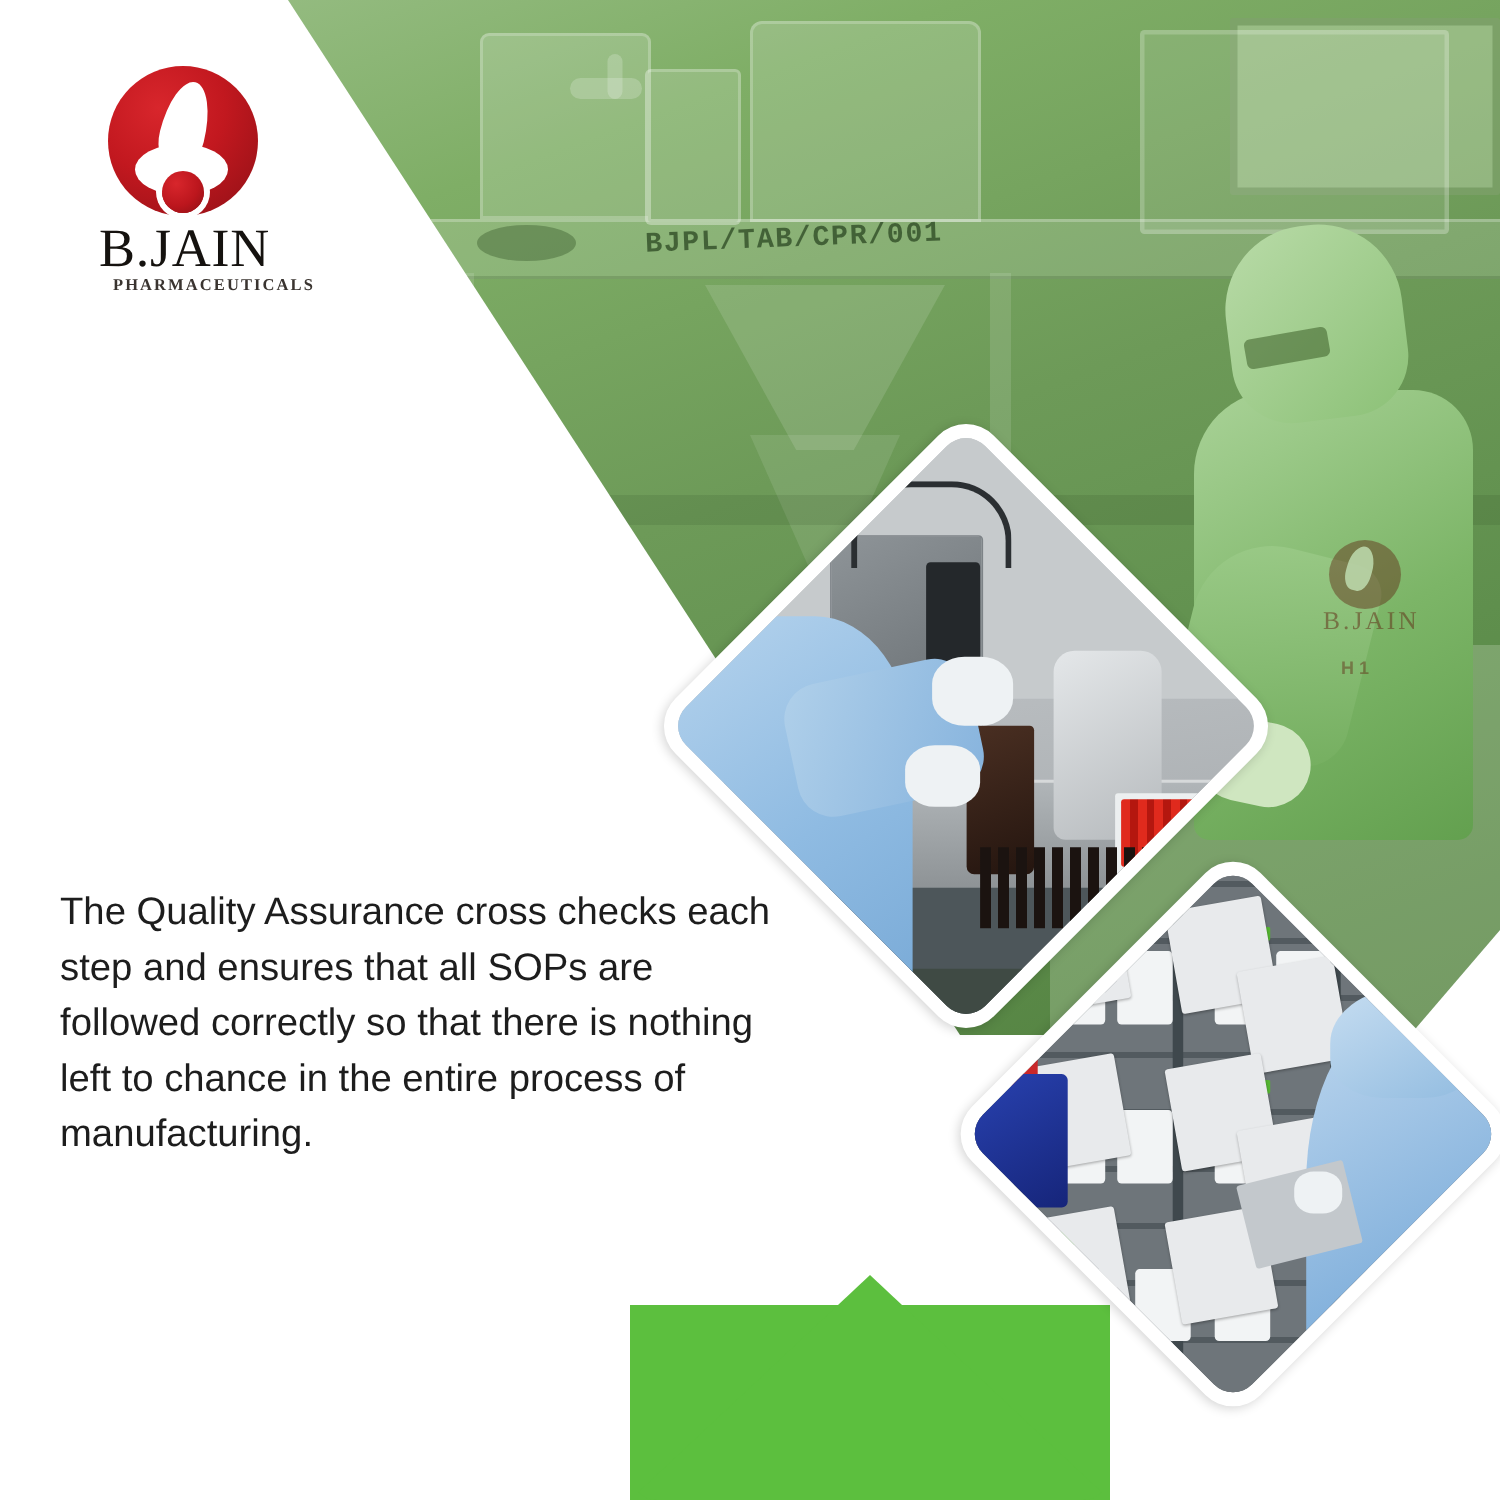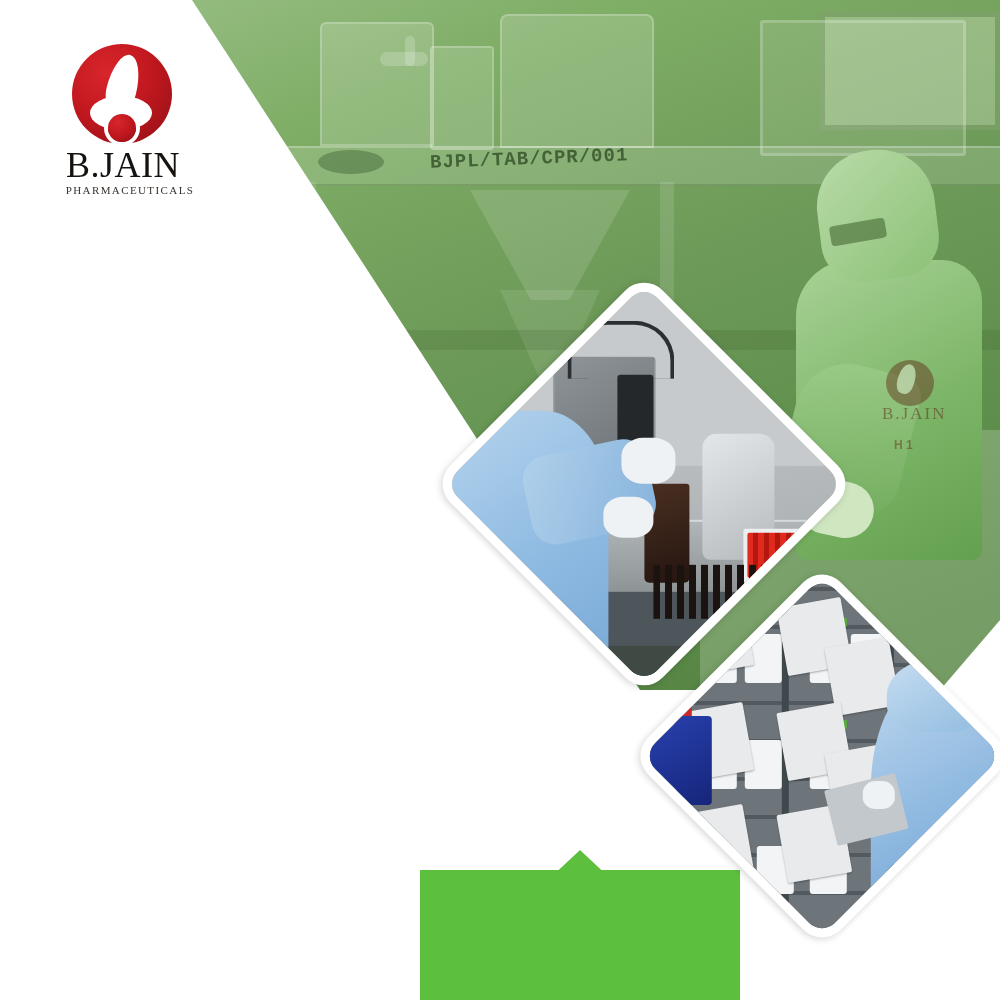--- a/index.html
+++ b/index.html
@@ -78,22 +78,22 @@
      background:radial-gradient(circle at 34% 28%, #d8262c 0%, #c2181f 45%, #8f1016 100%);}
   .logo-flame{position:absolute;left:36px;top:10px;width:30px;height:60px;background:#ffffff;
      border-radius:50% 50% 48% 48% / 62% 62% 38% 38%;transform:rotate(14deg);}
   .logo-flame2{position:absolute;left:18px;top:52px;width:62px;height:34px;background:#ffffff;
      border-radius:50%;}
   .logo-dot{position:absolute;left:36px;top:70px;width:28px;height:28px;border-radius:50%;
      background:radial-gradient(circle at 34% 30%, #d8262c 0%, #bc161d 55%, #8c1015 100%);
      box-shadow:0 0 0 4px #fff;}
   .logo-name{position:absolute;left:0;top:100px;width:150px;text-align:center;
      font-family:"Liberation Serif",serif;font-size:36px;font-weight:400;color:#15120f;letter-spacing:.5px;}
-  .logo-sub{position:absolute;left:0;top:140px;width:150px;text-align:center;
-     font-family:"Liberation Serif",serif;font-size:11px;font-weight:400;color:#3a3430;letter-spacing:1.4px;
+  .logo-sub{position:absolute;left:12px;top:140px;width:150px;text-align:right;
+     font-family:"Liberation Serif",serif;font-size:11px;font-weight:700;color:#3a3430;letter-spacing:1.4px;
      text-indent:14px;}
 
   
   .headline{position:absolute;left:24px;top:245px;width:520px;
      font-family:"Liberation Sans",sans-serif;font-weight:700;font-size:48px;line-height:1.22;
      color:#131722;letter-spacing:-.2px;}
   .hl-1{padding-left:72px;}
   .hl-2{padding-left:0px;}
 
   
@@ -209,20 +209,21 @@
       <div class="logo-flame"></div>
       <div class="logo-dot"></div>
     </div>
     <div class="logo-name">B.JAIN</div>
     <div class="logo-sub">PHARMACEUTICALS</div>
   </div>
 
   <div class="headline">
   </div>
 
+  <div class="body-copy">The Quality Assurance cross checks each step and ensures that all SOPs are followed correctly so that there is nothing left to chance in the entire process of manufacturing.</div>
 
   <div class="diamond" id="tile1">
     <div class="inner">
       <div class="photo">
         <div class="lab-bg"></div>
         <div class="lab-wall"></div>
         <div class="lab-bench"></div>
         <div class="lab-bench2"></div>
         <div class="lab-floor"></div>
         <div class="lab-machine"></div>

